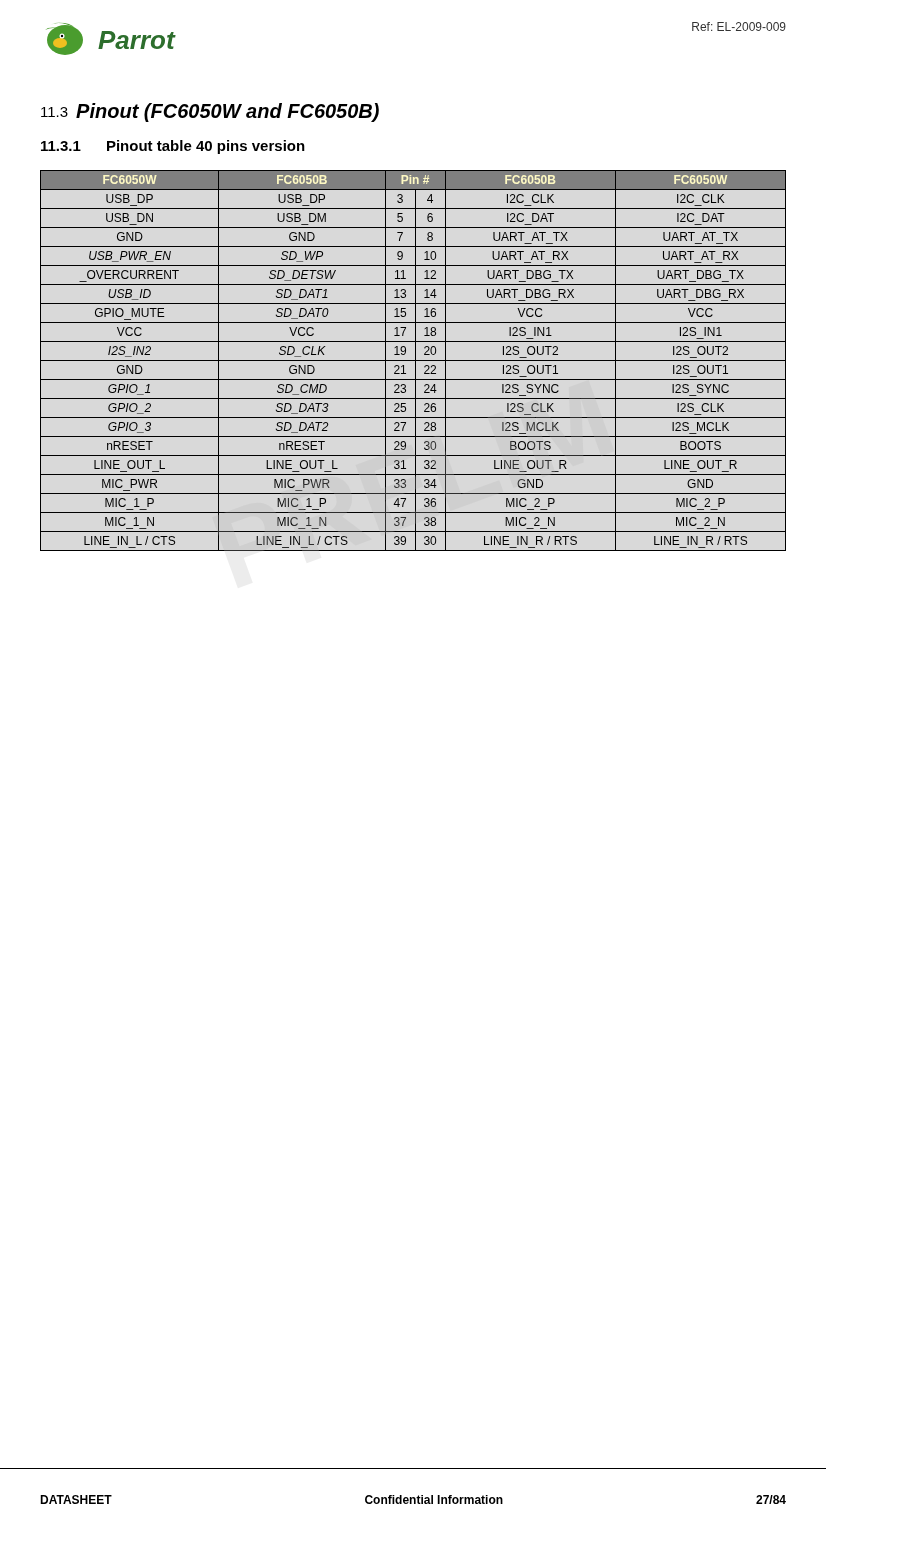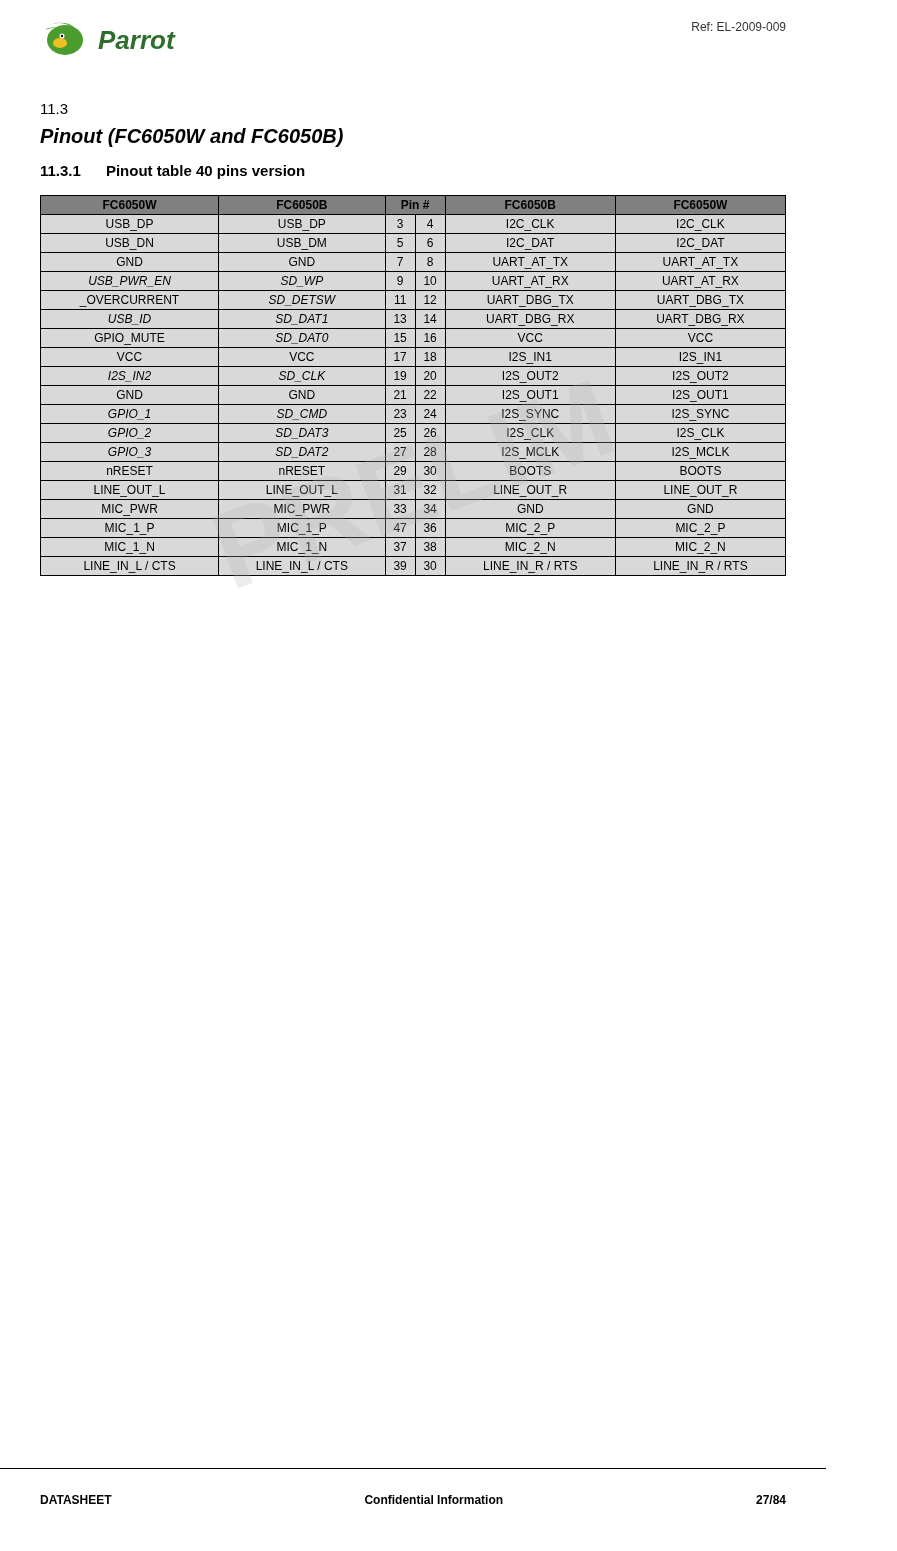--- a/index.html
+++ b/index.html
@@ -77,21 +77,21 @@
 
     .pin-table th, .pin-table td {
       border: 1px solid #000;
       padding: 2px 5px;
       text-align: center;
       white-space: nowrap;
     }
 
     .pin-table thead tr th {
       background-color: #808080;
-      color: #000000;
+      color: #fef9c3;
       font-weight: bold;
       font-size: 12px;
     }
 
     .col-fc6050w-left {
       background-color: #d9d9d9;
       text-align: right;
     }
 
     .col-fc6050b-left {
@@ -137,25 +137,24 @@
       padding: 24px 40px;
       border-top: 1px solid #000;
       display: flex;
       justify-content: space-between;
       font-size: 12px;
       font-weight: bold;
     }
 
     .section-heading-row {
       display: flex;
-      align-items: flex-start;
+      align-items: center;
       gap: 8px;
       margin-bottom: 4px;
       margin-top: 20px;
-      flex-direction: column;
     }
   </style>
 </head>
 <body>
 
 <div class="page-container">
 
   <div class="header">
     <div class="logo-container">
       <svg class="logo-bird" viewBox="0 0 50 40" xmlns="http://www.w3.org/2000/svg">

